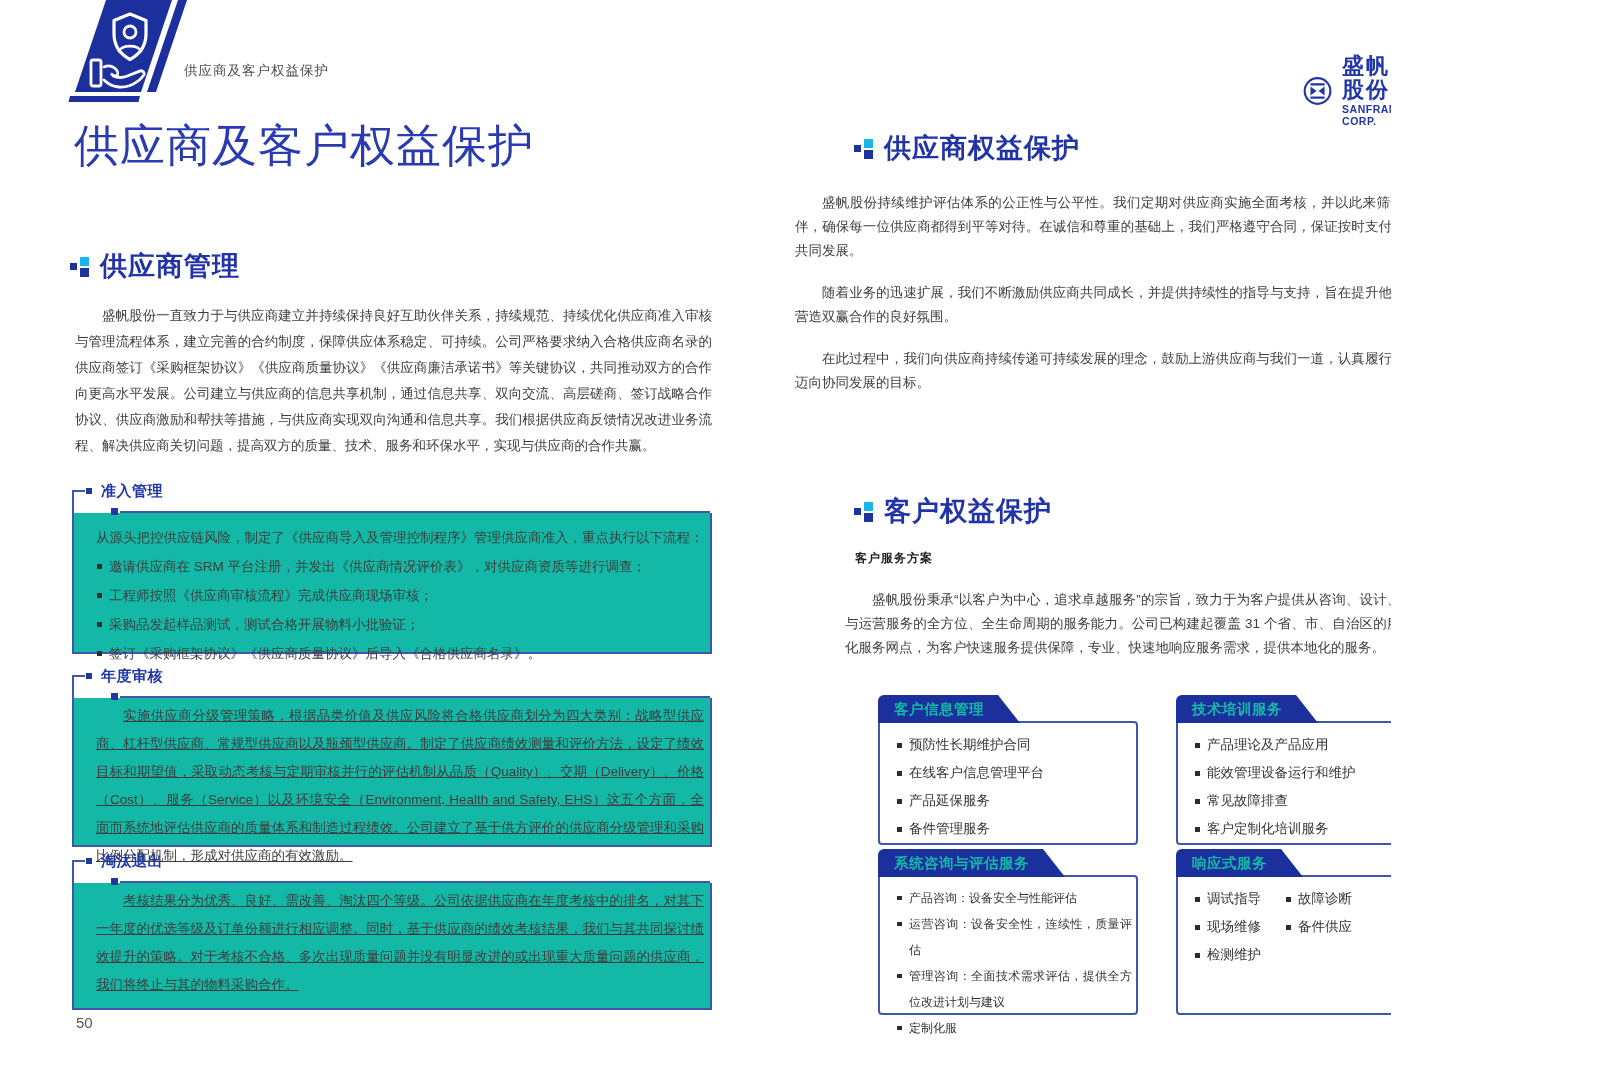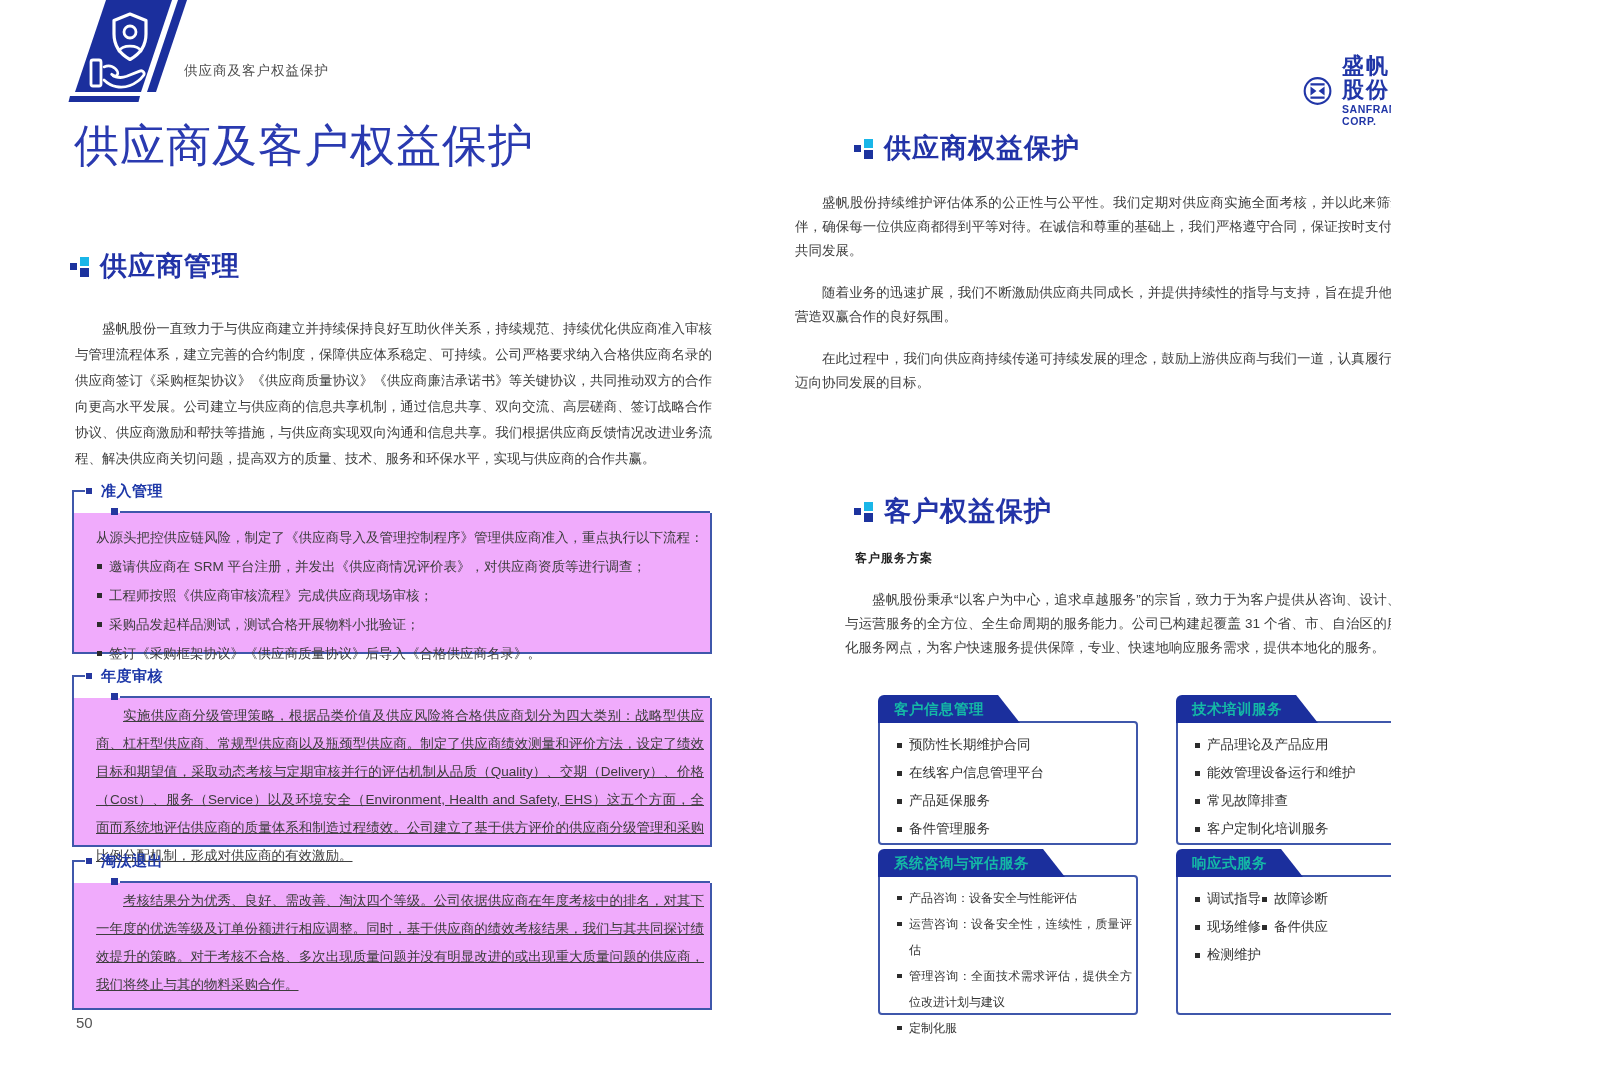--- a/index.html
+++ b/index.html
@@ -25,21 +25,21 @@
   .h-bullet .sq-cyan { position:absolute; left:10px; top:3px; width:9px; height:9px; background:#1ab6e8; }
   .h-bullet .sq-dark { position:absolute; left:10px; top:14px; width:9px; height:9px; background:#1c339e; }
   .sub-bold { position:absolute; left:855px; top:550px; font-size:12px; font-weight:700; color:#1f1f1f; letter-spacing:1px; }
 
   
   .body-para { font-size:13.5px; line-height:26px; color:#3d3d3d; text-align:justify; }
   .indent { text-indent:2em; }
   .para-block p { margin:0 0 18px 0; font-size:13.5px; line-height:24px; text-align:justify; text-indent:2em; color:#3d3d3d; }
 
   
-  .infobox { position:absolute; border-left:2px solid #3f57ab; border-right:2px solid #3f57ab; border-bottom:2px solid #3f57ab; background:#f0abfc; }
+  .infobox { position:absolute; border-left:2px solid #3f57ab; border-right:2px solid #3f57ab; border-bottom:2px solid #3f57ab; background:#14b8a6; }
   .infobox .topline { position:absolute; top:-2px; left:46px; right:0; height:2px; background:#3f57ab; }
   .infobox .topdot { position:absolute; top:-5px; left:37px; width:7px; height:7px; background:#25379f; }
   .infobox .leftext { position:absolute; left:-2px; top:-22px; width:2px; height:22px; background:#3f57ab; }
   .infobox .head { position:absolute; top:-33px; left:-2px; display:flex; align-items:center; height:22px; }
   .infobox .head .tick { width:13px; height:2px; background:#3f57ab; }
   .infobox .head .hdot { width:6px; height:6px; background:#25379f; margin-left:1px; }
   .infobox .head .title { font-size:15px; font-weight:700; color:#1e38a8; margin-left:9px; letter-spacing:0.5px; }
   .infobox .content { padding:10px 2px 0 22px; font-size:13.5px; line-height:29px; color:#3d3d3d; text-align:justify; }
   .infobox .content.tight { line-height:28px; padding-top:4px; padding-right:6px;text-decoration:underline; }
   .infobox .blt { position:relative; padding-left:13px; }
@@ -48,21 +48,21 @@
   
   .svc-box { position:absolute; border:2px solid #3f57ab; background:#fff; border-radius:0 4px 4px 4px; }
   .svc-tab { position:absolute; top:-28px; left:-2px; height:28px; background:#1b2f9d; color:#14b8a6;
              font-size:14.5px; font-weight:700; line-height:28px; padding:0 36px 0 16px;
              clip-path:polygon(0 0, calc(100% - 22px) 0, 100% 100%, 0 100%); border-radius:6px 0 0 0; letter-spacing:0.5px; }
   .svc-items { padding:8px 4px 0 16px; }
   .svc-item { position:relative; padding-left:13px; font-size:13.5px; line-height:28px; color:#333333; text-align:justify; }
   .svc-item::before { content:""; position:absolute; left:1px; top:12px; width:4.5px; height:4.5px; background:#2c2c2c; }
   .svc-box.dense .svc-item { font-size:12px; line-height:26px; }
   .svc-box.dense .svc-item::before { top:10.5px; }
-  .svc-row { display:flex; }
+  .svc-row { display:flex; gap:24px; }
 
   .plus-icon { position:absolute; left:1437px; top:833px; width:32px; height:32px; }
   .plus-icon::before { content:""; position:absolute; left:0; top:11px; width:32px; height:10px; background:#1b2f9d; }
   .plus-icon::after { content:""; position:absolute; left:11px; top:0; width:10px; height:32px; background:#1b2f9d; }
 
   .vbar { position:absolute; left:1486px; top:737px; width:38px; height:225px; background:#182f9e;
           display:flex; align-items:center; justify-content:center; }
   .vbar .vtxt { writing-mode:vertical-rl; color:#ffffff; font-size:15px; font-weight:700; letter-spacing:5px; }
 
   .pageno { position:absolute; font-size:15px; color:#555555; }
@@ -105,21 +105,21 @@
 
   <div class="h2" style="left:70px; top:248px;">
     <span class="h-bullet">
       <span class="sq-left"></span>
         <span class="sq-cyan"></span>
         <span class="sq-dark"></span>
     </span>
     <span class="txt">供应商管理</span>
   </div>
 
-  <div class="body-para indent" style="position:absolute; left:75px; top:303px; width:637px;margin-top:13px;">盛帆股份一直致力于与供应商建立并持续保持良好互助伙伴关系，持续规范、持续优化供应商准入审核与管理流程体系，建立完善的合约制度，保障供应体系稳定、可持续。公司严格要求纳入合格供应商名录的供应商签订《采购框架协议》《供应商质量协议》《供应商廉洁承诺书》等关键协议，共同推动双方的合作向更高水平发展。公司建立与供应商的信息共享机制，通过信息共享、双向交流、高层磋商、签订战略合作协议、供应商激励和帮扶等措施，与供应商实现双向沟通和信息共享。我们根据供应商反馈情况改进业务流程、解决供应商关切问题，提高双方的质量、技术、服务和环保水平，实现与供应商的合作共赢。</div>
+  <div class="body-para indent" style="position:absolute; left:75px; top:303px; width:637px;">盛帆股份一直致力于与供应商建立并持续保持良好互助伙伴关系，持续规范、持续优化供应商准入审核与管理流程体系，建立完善的合约制度，保障供应体系稳定、可持续。公司严格要求纳入合格供应商名录的供应商签订《采购框架协议》《供应商质量协议》《供应商廉洁承诺书》等关键协议，共同推动双方的合作向更高水平发展。公司建立与供应商的信息共享机制，通过信息共享、双向交流、高层磋商、签订战略合作协议、供应商激励和帮扶等措施，与供应商实现双向沟通和信息共享。我们根据供应商反馈情况改进业务流程、解决供应商关切问题，提高双方的质量、技术、服务和环保水平，实现与供应商的合作共赢。</div>
 
   <div class="infobox" style="left:72px; top:513px; width:636px; height:139px;">
     <span class="leftext"></span>
     <span class="topline"></span>
       <span class="topdot"></span>
     <div class="head">
       <span class="tick"></span>
         <span class="hdot"></span>
       <span class="title">准入管理</span>
     </div>

